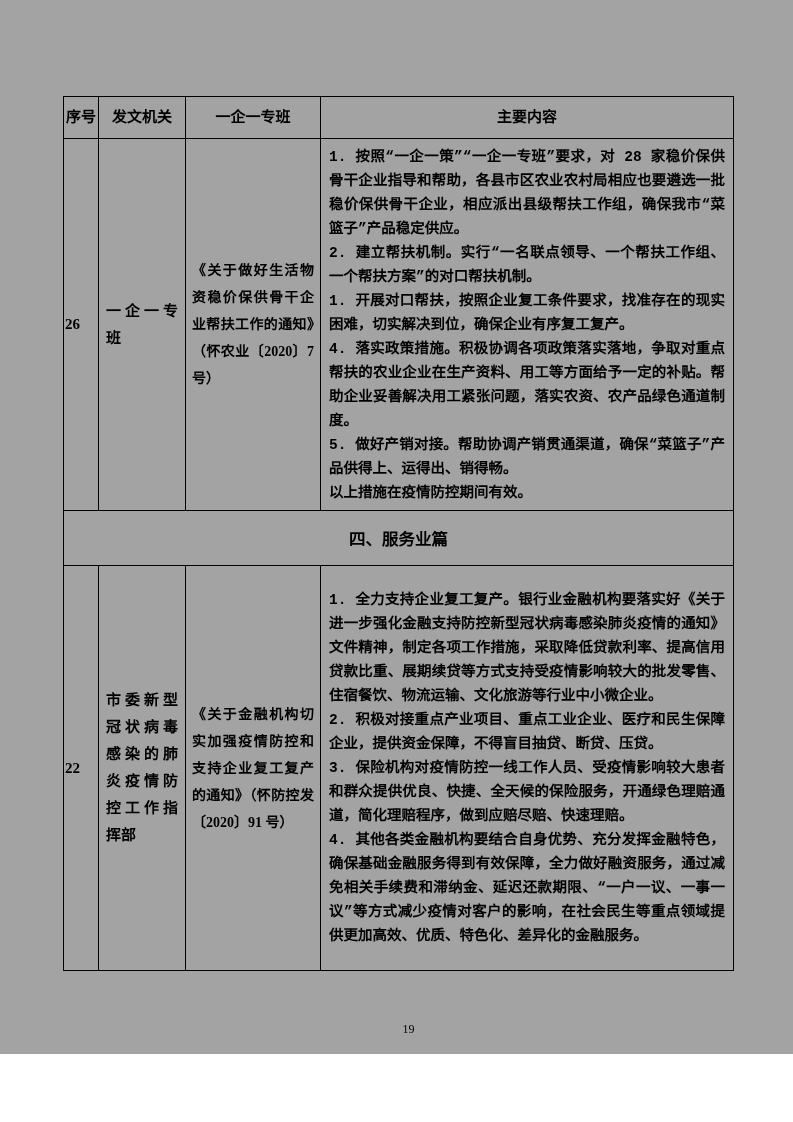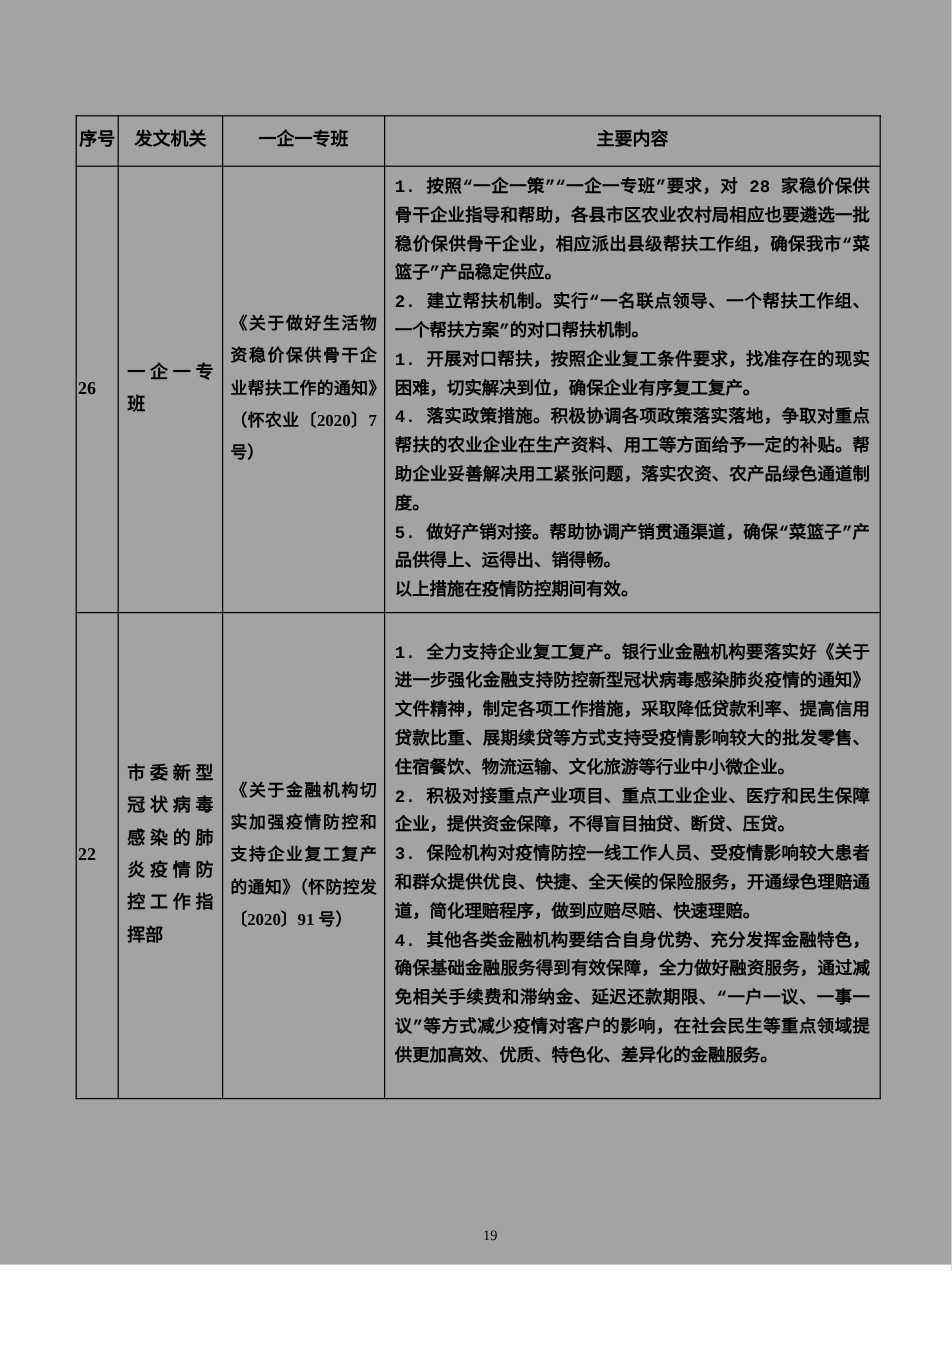--- a/index.html
+++ b/index.html
@@ -113,20 +113,23 @@
         <td class="cell-content">
           <div class="para">1. 按照“一企一策”“一企一专班”要求，对 28 家稳价保供骨干企业指导和帮助，各县市区农业农村局相应也要遴选一批稳价保供骨干企业，相应派出县级帮扶工作组，确保我市“菜篮子”产品稳定供应。</div>
           <div class="para">2. 建立帮扶机制。实行“一名联点领导、一个帮扶工作组、一个帮扶方案”的对口帮扶机制。</div>
           <div class="para">1. 开展对口帮扶，按照企业复工条件要求，找准存在的现实困难，切实解决到位，确保企业有序复工复产。</div>
           <div class="para">4. 落实政策措施。积极协调各项政策落实落地，争取对重点帮扶的农业企业在生产资料、用工等方面给予一定的补贴。帮助企业妥善解决用工紧张问题，落实农资、农产品绿色通道制度。</div>
           <div class="para">5. 做好产销对接。帮助协调产销贯通渠道，确保“菜篮子”产品供得上、运得出、销得畅。</div>
           <div class="para">以上措施在疫情防控期间有效。</div>
         </td>
       </tr>
 
+      <tr class="section-row">
+        <td colspan="4">四、服务业篇</td>
+      </tr>
 
       <tr class="row-27">
         <td class="cell-serial">22</td>
         <td class="cell-agency">市委新型冠状病毒感染的肺炎疫情防控工作指挥部</td>
         <td class="cell-doc">《关于金融机构切实加强疫情防控和支持企业复工复产的通知》（怀防控发〔2020〕91 号）</td>
         <td class="cell-content">
           <div class="para">1. 全力支持企业复工复产。银行业金融机构要落实好《关于进一步强化金融支持防控新型冠状病毒感染肺炎疫情的通知》文件精神，制定各项工作措施，采取降低贷款利率、提高信用贷款比重、展期续贷等方式支持受疫情影响较大的批发零售、住宿餐饮、物流运输、文化旅游等行业中小微企业。</div>
           <div class="para">2. 积极对接重点产业项目、重点工业企业、医疗和民生保障企业，提供资金保障，不得盲目抽贷、断贷、压贷。</div>
           <div class="para">3. 保险机构对疫情防控一线工作人员、受疫情影响较大患者和群众提供优良、快捷、全天候的保险服务，开通绿色理赔通道，简化理赔程序，做到应赔尽赔、快速理赔。</div>
           <div class="para">4. 其他各类金融机构要结合自身优势、充分发挥金融特色，确保基础金融服务得到有效保障，全力做好融资服务，通过减免相关手续费和滞纳金、延迟还款期限、“一户一议、一事一议”等方式减少疫情对客户的影响，在社会民生等重点领域提供更加高效、优质、特色化、差异化的金融服务。</div>

